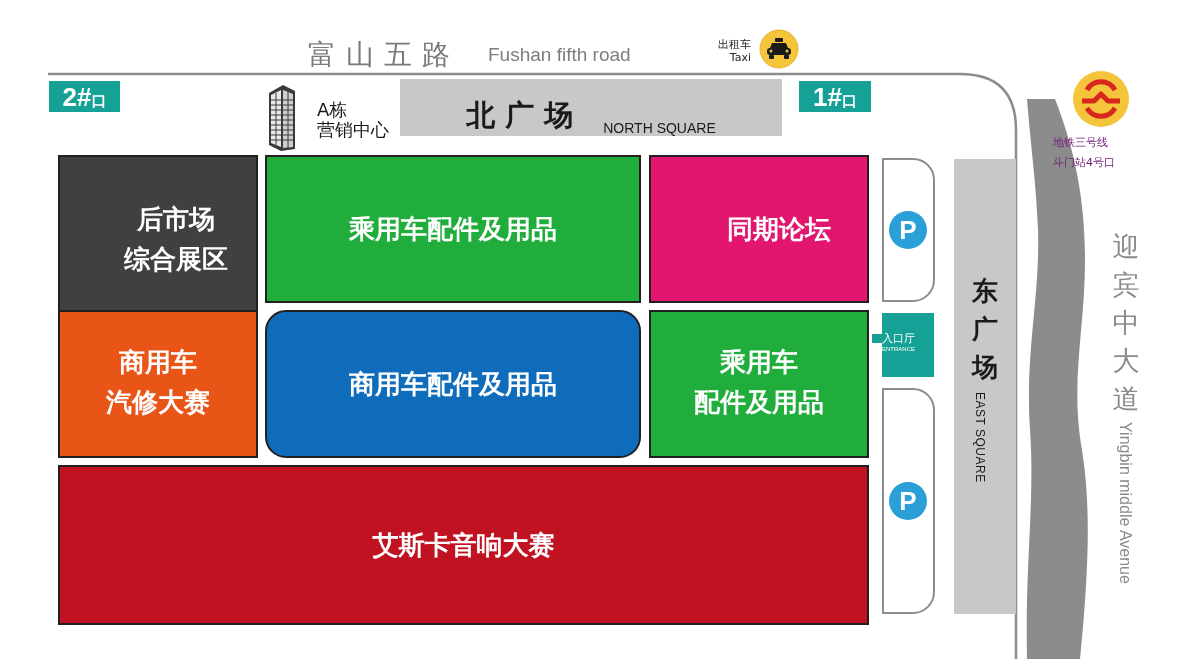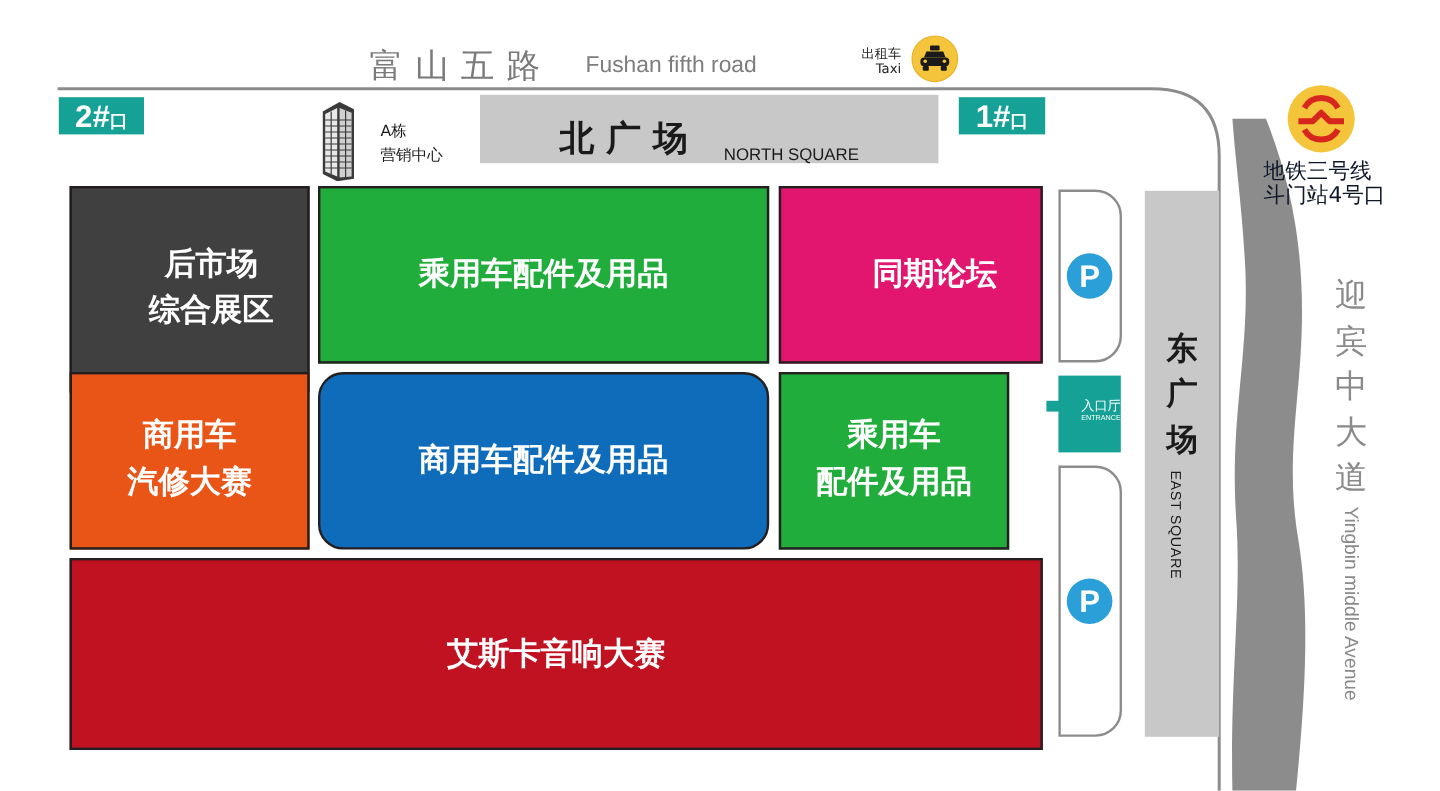--- a/index.html
+++ b/index.html
@@ -4,37 +4,37 @@
 <style>
   * { box-sizing: border-box; margin: 0; padding: 0; }
   html, body { width: 1200px; height: 659px; background: #ffffff; overflow: hidden; }
   body { position: relative; font-family: "DejaVu Sans", "Liberation Sans", sans-serif; }
   .abs { position: absolute; }
   .road-title { left: 308px; top: 36px; font-size: 28px; color: #7a7a7a; letter-spacing: 10px; font-weight: normal; }
   .road-en { left: 477px; top: 44px; font-size: 19px; color: #7d7d7d; font-family: "Liberation Sans", sans-serif; margin-left: 11px; }
   .gate { background: #16a196; color: #fff; font-weight: bold; font-family: "Liberation Sans", sans-serif; display: flex; align-items: baseline; justify-content: center; }
   .gate .num { font-size: 26px; line-height: 32px; }
   .gate .kou { font-size: 15px; }
-  .tower-label { left: 317px; top: 100px; font-size: 13px; color: #1a1a1a; line-height: 20px; }
+  .tower-label { left: 317px; top: 100px; font-size: 18px; color: #1a1a1a; line-height: 20px; }
   .north-sq { left: 400px; top: 79px; width: 382px; height: 57px; background: #c8c8c8; display: flex; align-items: flex-end; justify-content: center; gap: 20px; }
   .north-sq .cn { font-size: 29px; color: #1a1a1a; letter-spacing: 10px; font-weight: bold; }
   .north-sq .en { font-size: 14px; color: #1a1a1a; font-family: "Liberation Sans", sans-serif; }
   .taxi-label { left: 718px; top: 38px; font-size: 11px; color: #222; text-align: right; line-height: 13px; }
   .hall { border: 2px solid #231f20; color: #fff; font-weight: bold; display: flex; align-items: center; justify-content: center; text-align: center; line-height: 36px; }
   .hall span { font-size: 26px; }
   .parking { border: 2px solid #8c8c8c; border-left-width: 2px; background: #fff; border-radius: 0 22px 22px 0; }
   .parking-icon { width: 38px; height: 38px; border-radius: 50%; background: #2a9fd8; color: #fff; font-weight: bold; font-size: 26px; font-family: "Liberation Sans", sans-serif; display: flex; align-items: center; justify-content: center; }
-  .entrance { left: 882px; top: 313px; width: 52px; height: 64px; background: #16a196; color: #fff; text-align: right; }
+  .entrance { left: 882px; top: 313px; width: 52px; height: 64px; background: #16a196; color: #fff; text-align: left; }
   .entrance .cn { font-size: 11px; margin-top: 18px; display: block; }
   .entrance .en { font-size: 6px; display: block; font-family: "Liberation Sans", sans-serif; }
   .entrance-nub { left: 872px; top: 334px; width: 12px; height: 9px; background: #16a196; }
   .east-sq { left: 954px; top: 159px; width: 62px; height: 455px; background: #c8c8c8; }
   .east-cn { left: 968px; top: 272px; font-size: 26px; color: #1a1a1a; font-weight: bold; line-height: 38px; width: 34px; text-align: center; }
   .east-en { left: 973px; top: 392px; font-size: 12px; color: #1a1a1a; writing-mode: vertical-rl; font-family: "Liberation Sans", sans-serif; letter-spacing: 0.5px; }
-  .metro-label { left: 1053px; top: 133px; font-size: 18px; color: #0f172a; line-height: 20px; }
+  .metro-label { left: 1053px; top: 133px; font-size: 11px; color: #701a75; line-height: 20px; }
   .avenue-cn { left: 1110px; top: 228px; font-size: 27px; color: #8a8a8a; line-height: 38px; width: 32px; text-align: center; }
   .avenue-en { left: 1116px; top: 422px; font-size: 16px; color: #8a8a8a; writing-mode: vertical-rl; font-family: "Liberation Sans", sans-serif; }
 </style>
 </head>
 <body>
 
 <svg class="abs" style="left:0;top:0" width="1200" height="659">
 
   <path d="M48 74 L960 74 Q1016 74 1016 130 L1016 659" fill="none" stroke="#8c8c8c" stroke-width="2.5"></path>
 
@@ -117,21 +117,21 @@
 <div class="abs hall" style="left:649px;top:155px;width:220px;height:148px;background:#e2166f;padding-left:40px;">
   <span>同期论坛</span>
 </div>
 
 <div class="abs hall" style="left:58px;top:310px;width:200px;height:148px;background:#e95517;">
   <div><span>商用车</span><br><span>汽修大赛</span></div>
 </div>
 <div class="abs hall" style="left:265px;top:310px;width:376px;height:148px;background:#0f6cba;border-radius:21px;">
   <span>商用车配件及用品</span>
 </div>
-<div class="abs hall" style="left:649px;top:310px;width:192px;height:148px;background:#20ad3b;">
+<div class="abs hall" style="left:649px;top:310px;width:220px;height:148px;background:#20ad3b;">
   <div><span>乘用车</span><br><span>配件及用品</span></div>
 </div>
 
 <div class="abs hall" style="left:58px;top:465px;width:811px;height:160px;background:#c11222;">
   <span>艾斯卡音响大赛</span>
 </div>
 
 <div class="abs parking" style="left:882px;top:158px;width:53px;height:144px;"></div>
 <div class="abs parking-icon" style="left:889px;top:211px;">P</div>
 

